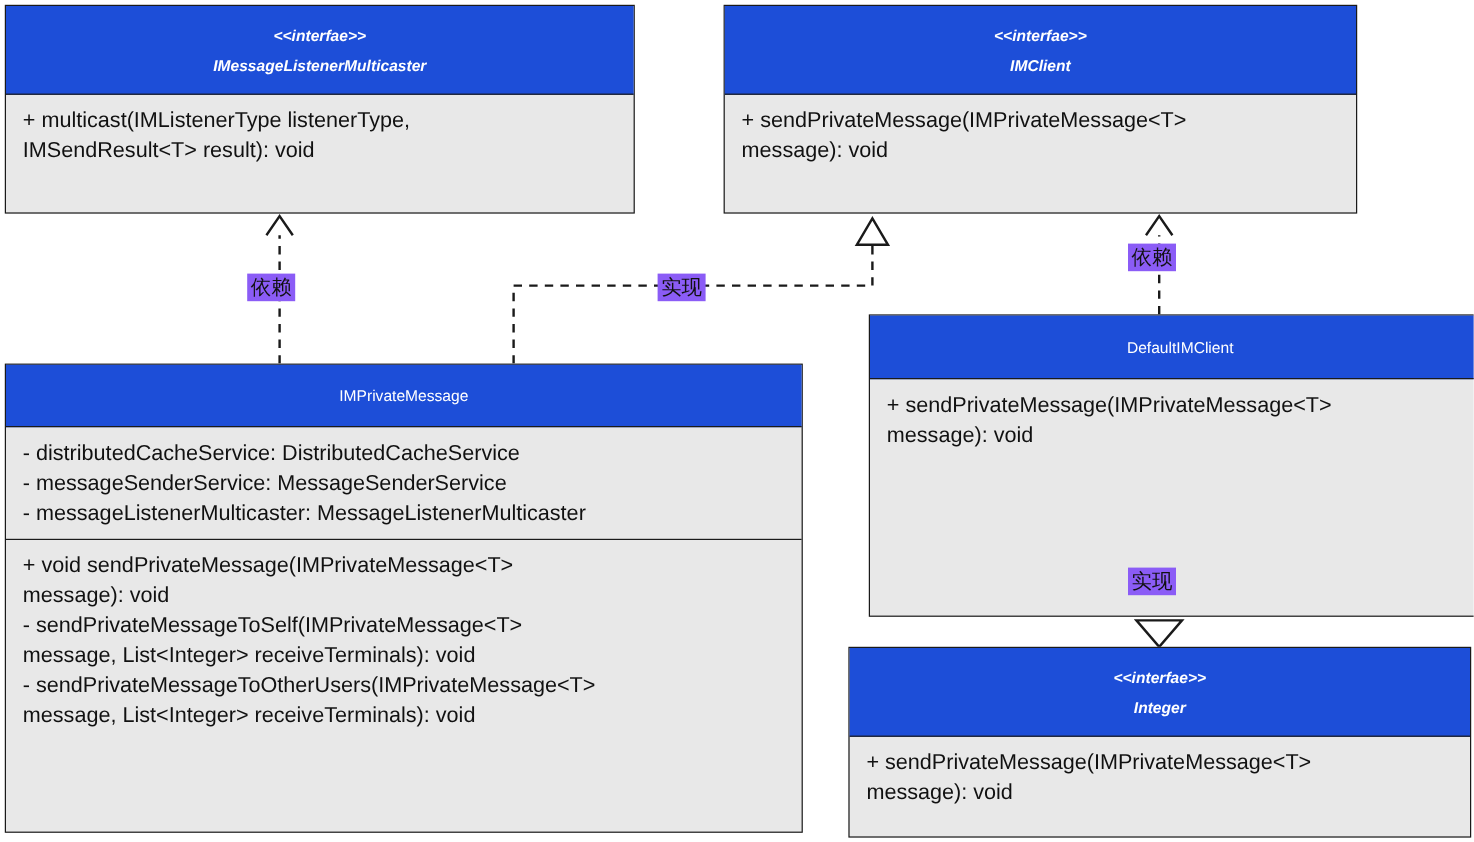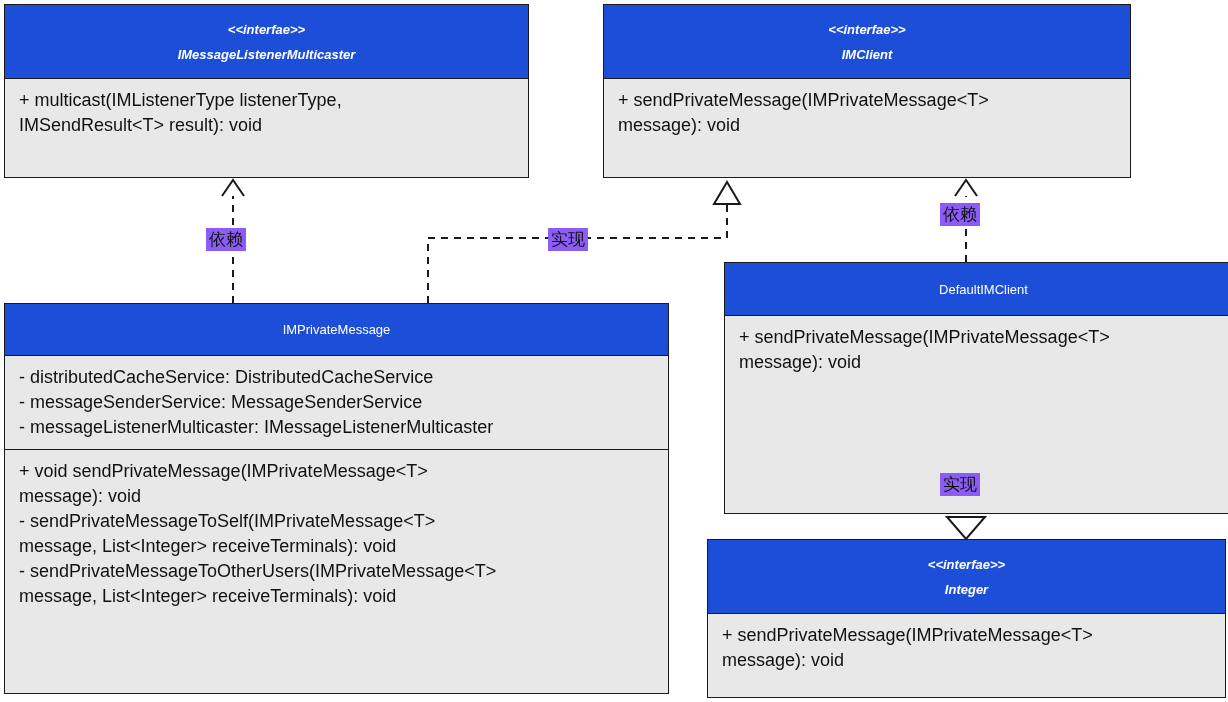--- a/index.html
+++ b/index.html
@@ -122,21 +122,21 @@
     <div class="uml-section">+ sendPrivateMessage(IMPrivateMessage&lt;T&gt;
    message): void</div>
   </div>
 
   <div class="uml-box" style="left:4px; top:303px; width:665px; height:391px;">
     <div class="uml-header" style="height:52px;">
       <span class="cname">IMPrivateMessage</span>
     </div>
     <div class="uml-section">- distributedCacheService: DistributedCacheService
 - messageSenderService: MessageSenderService
-- messageListenerMulticaster: IMessageListenerMulticaster</div>
+- messageListenerMulticaster: MessageListenerMulticaster</div>
     <div class="uml-section">+ void sendPrivateMessage(IMPrivateMessage&lt;T&gt;
   message): void
 - sendPrivateMessageToSelf(IMPrivateMessage&lt;T&gt;
   message, List&lt;Integer&gt; receiveTerminals): void
 - sendPrivateMessageToOtherUsers(IMPrivateMessage&lt;T&gt;
   message, List&lt;Integer&gt; receiveTerminals): void</div>
   </div>
 
   <div class="uml-box" style="left:724px; top:262px; width:519px; height:252px;">
     <div class="uml-header" style="height:53px;">

